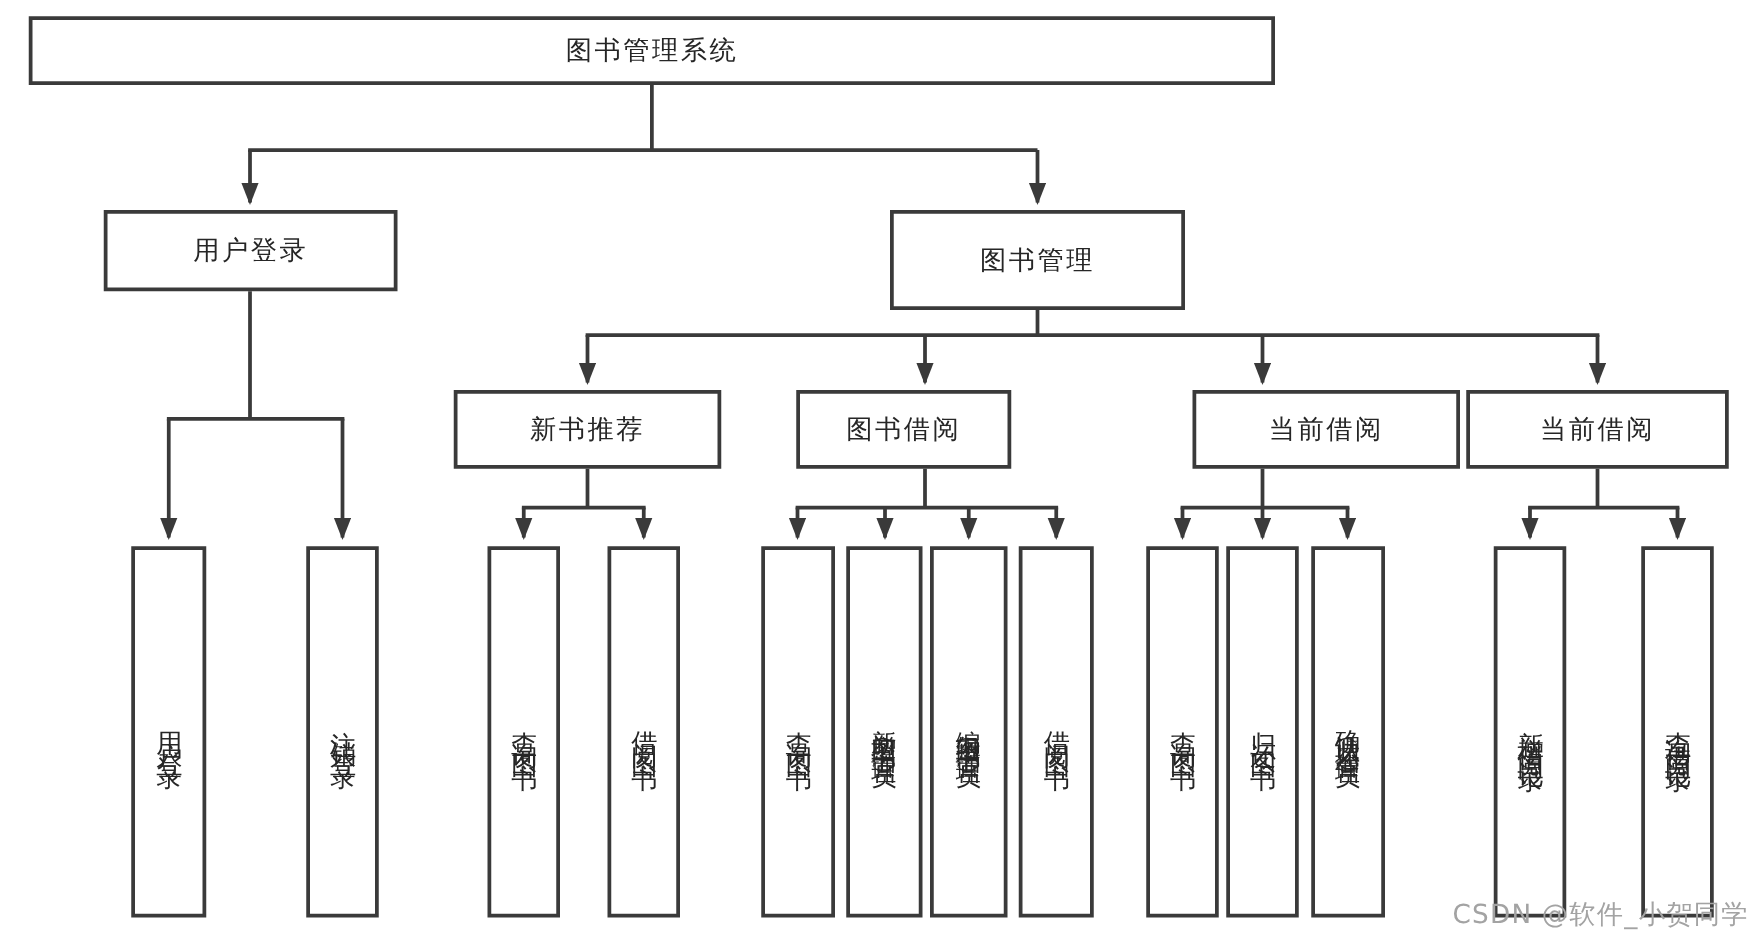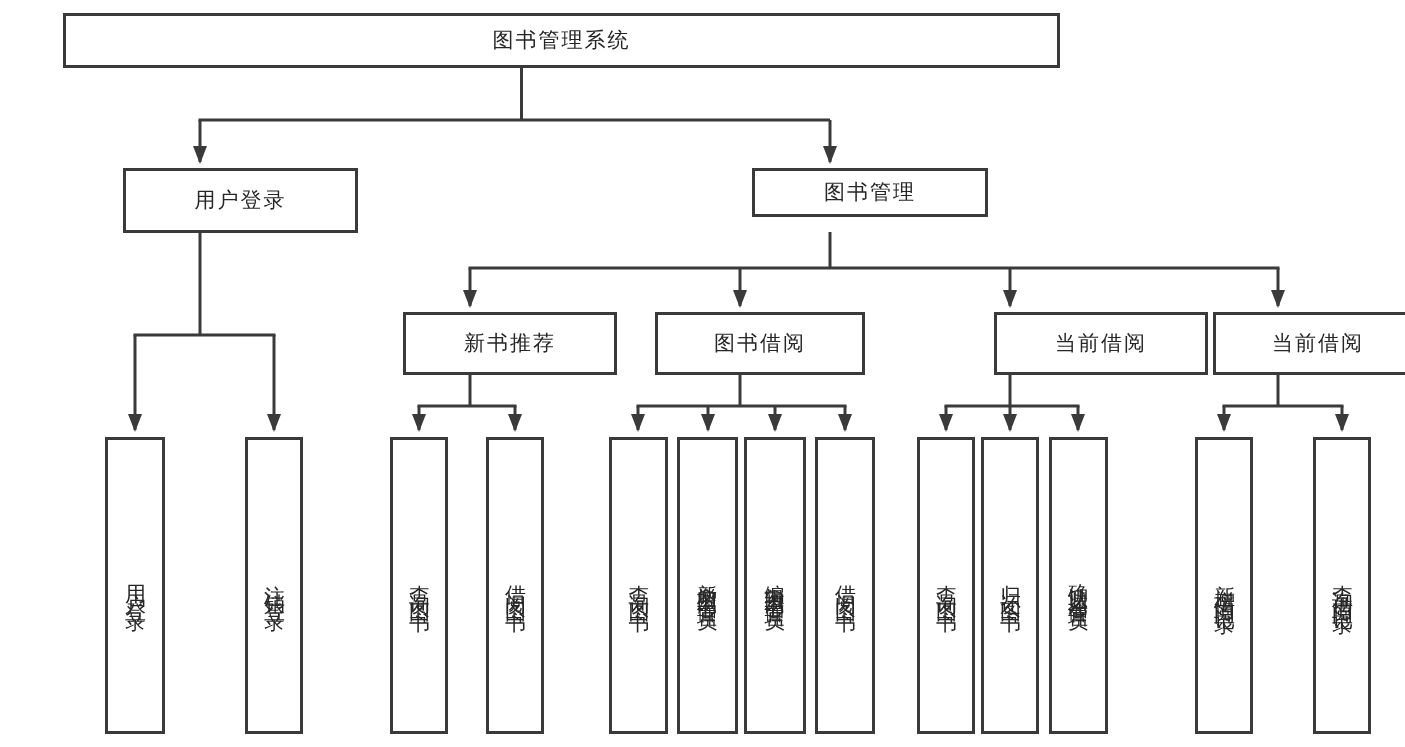--- a/index.html
+++ b/index.html
@@ -35,21 +35,21 @@
     border: 3px solid var(--line, #3a3a3a);
     background: #fff;
     color: var(--text, #262626);
     display: flex;
     align-items: center;
     justify-content: center;
     font-size: 21px;
     line-height: 1;
     white-space: nowrap;
   }
-  .node.h { letter-spacing: 2px; margin-left: 40px; }
+  .node.h { letter-spacing: 2px; }
   .node.v {
     writing-mode: vertical-rl;
     text-orientation: mixed;
     letter-spacing: 9px;
     white-space: normal;
   }
   .node.v.long { letter-spacing: 4px; font-size: 20px; }
   .watermark {
     position: absolute;
     right: 6px;
@@ -108,24 +108,24 @@
 
     <path class="seg" d="M1278,374 V406"></path>
     <path class="seg" d="M1222.5,406 H1343.5"></path>
     <line x1="1224" y1="406" x2="1224" y2="430" marker-end="url(#arrow)"></line>
     <line x1="1342" y1="406" x2="1342" y2="430" marker-end="url(#arrow)"></line>
   </svg>
 
   <div class="node h" style="left:23px;top:13px;width:997px;height:55px">图书管理系统</div>
 
   <div class="node h" style="left:83px;top:168px;width:235px;height:65px">用户登录</div>
-  <div class="node h" style="left:712px;top:168px;width:236px;height:49px">图书管理</div>
+  <div class="node h" style="left:712px;top:168px;width:236px;height:80px">图书管理</div>
 
   <div class="node h" style="left:363px;top:312px;width:214px;height:63px">新书推荐</div>
-  <div class="node h" style="left:615px;top:312px;width:210px;height:63px">图书借阅</div>
+  <div class="node h" style="left:637px;top:312px;width:172px;height:63px">图书借阅</div>
   <div class="node h" style="left:954px;top:312px;width:214px;height:63px">当前借阅</div>
   <div class="node h" style="left:1173px;top:312px;width:210px;height:63px">当前借阅</div>
 
   <div class="node v" style="left:105px;top:437px;width:60px;height:297px">用户登录</div>
   <div class="node v" style="left:245px;top:437px;width:58px;height:297px">注销登录</div>
 
   <div class="node v" style="left:390px;top:437px;width:58px;height:297px">查询图书</div>
   <div class="node v" style="left:486px;top:437px;width:58px;height:297px">借阅图书</div>
 
   <div class="node v" style="left:609px;top:437px;width:59px;height:297px">查询图书</div>
@@ -133,14 +133,15 @@
   <div class="node v long" style="left:744px;top:437px;width:62px;height:297px">编辑图书（管理员）</div>
   <div class="node v" style="left:815px;top:437px;width:60px;height:297px">借阅图书</div>
 
   <div class="node v" style="left:917px;top:437px;width:58px;height:297px">查询图书</div>
   <div class="node v" style="left:981px;top:437px;width:58px;height:297px">归还图书</div>
   <div class="node v long" style="left:1049px;top:437px;width:59px;height:297px">确认归还（管理员）</div>
 
   <div class="node v" style="left:1195px;top:437px;width:58px;height:297px;letter-spacing:6px">新增借阅记录</div>
   <div class="node v" style="left:1313px;top:437px;width:58px;height:297px;letter-spacing:6px">查询借阅记录</div>
 
+  <div class="watermark">CSDN @软件_小贺同学</div>
 
 </div>
 
 </body></html>

